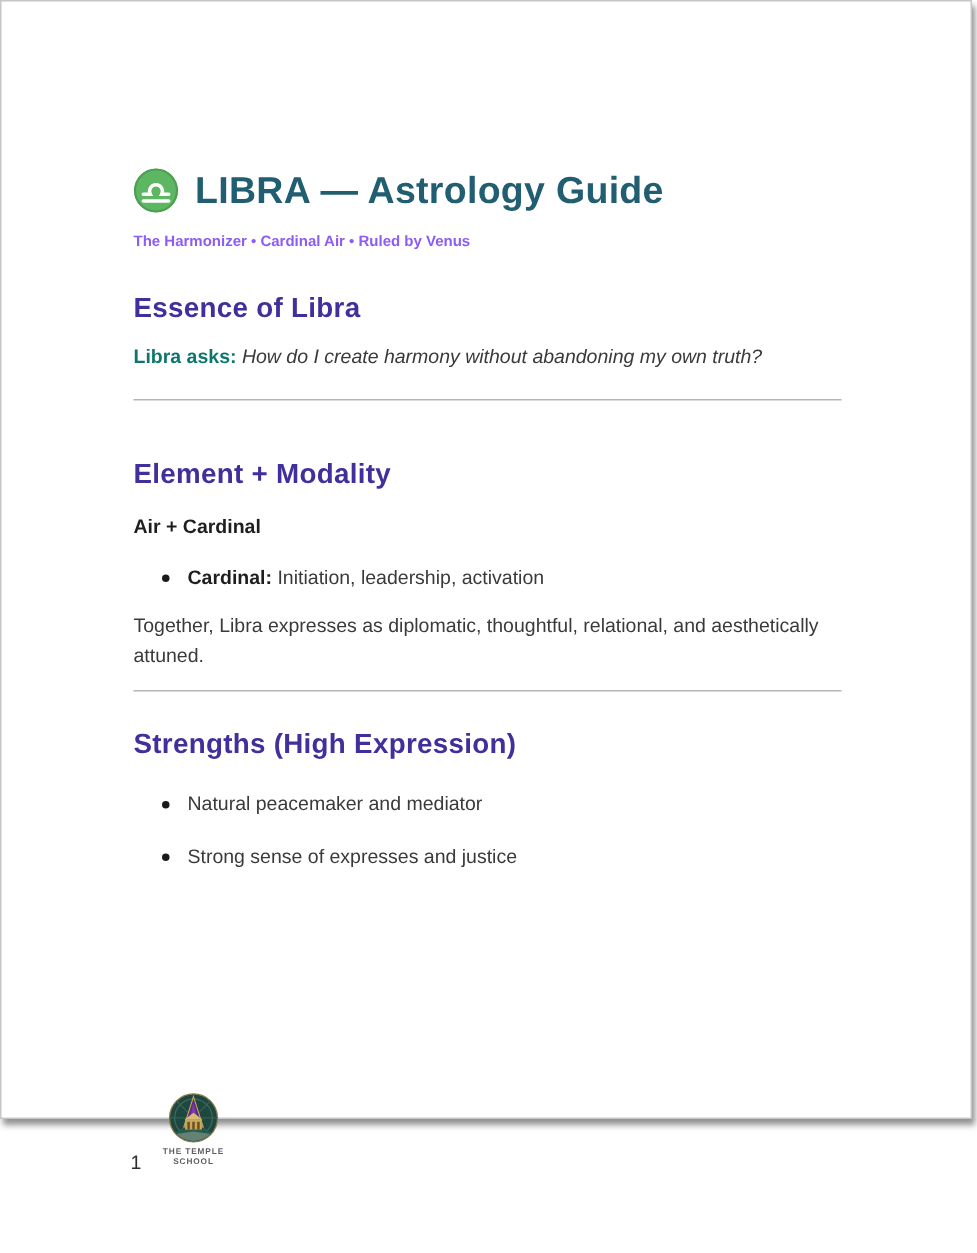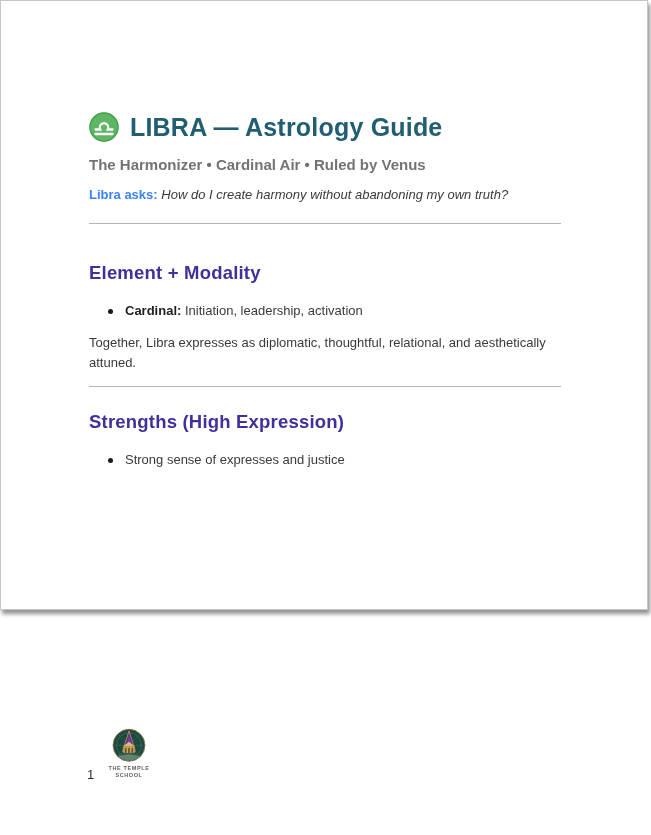--- a/index.html
+++ b/index.html
@@ -4,21 +4,21 @@
 <style>
   * { margin: 0; padding: 0; box-sizing: border-box; }
   html, body {
     width: 651px; height: 835px;
     background: #ffffff;
     font-family: "Liberation Sans", sans-serif;
     overflow: hidden;
   }
   .page {
     position: absolute; top: 0; left: 0;
-    width: 648px; height: 610px;
+    width: 648px; height: 746px;
     background: #ffffff;
     border: 1px solid #c6c6c6;
     box-shadow: 2px 4px 4px rgba(110,110,110,0.75);
   }
   .content {
     position: absolute;
     left: 88px; right: 86px; top: 0;
   }
   .title-row {
     margin-top: 111px;
@@ -27,40 +27,40 @@
   .libra-badge {
     width: 30px; height: 30px; flex: 0 0 auto;
   }
   h1.doc-title {
     font-size: 25px; font-weight: 700;
     color: #215e72; letter-spacing: 0.2px;
     white-space: nowrap;
   }
   .subtitle {
     margin-top: 14px;
-    font-size: 15px; font-weight: 700; color: #737373;
+    font-size: 10px; font-weight: 700; color: #8b5cf6;
   }
   h2.section-heading {
     font-size: 18.5px; font-weight: 700; color: #41309b;
     letter-spacing: 0.2px;
   }
   .h2-essence  { margin-top: 27px; }
   .h2-element  { margin-top: 38px; }
   .h2-strength { margin-top: 24px; }
   p.body-text {
     font-size: 13px; line-height: 19.5px; color: #3a3a3a;
     white-space: pre-wrap;
   }
   .p-essence  { margin-top: 15px; }
   .p-together { margin-top: 14px; }
   .ask-line {
     margin-top: 14px;
     font-size: 13px; color: #3a3a3a;
   }
-  .ask-line .bold-label { font-weight: 700; color: #3b82f6; text-align: right; }
+  .ask-line .bold-label { font-weight: 700; color: #0f766e; text-align: right; }
   .ask-line .ask-q { font-style: italic; }
   hr.divider {
     border: none; border-top: 1px solid #b5b5b5;
     height: 0;
   }
   .hr-1 { margin-top: 21px; }
   .hr-2 { margin-top: 14px; }
   .subhead {
     margin-top: 16px;
     font-size: 13px; font-weight: 700; color: #1e1e1e;
@@ -108,31 +108,34 @@
         <circle cx="15" cy="15" r="14.5" fill="#5db661"></circle>
         <circle cx="15" cy="15" r="14" fill="none" stroke="#4aa04e" stroke-width="1.4"></circle>
         <path d="M6.5 17.5 H11.2 A4.3 4.3 0 1 1 18.8 17.5 H23.5" fill="none" stroke="#ffffff" stroke-width="2.3" stroke-linecap="round"></path>
         <line x1="6.5" y1="22" x2="23.5" y2="22" stroke="#ffffff" stroke-width="2.3" stroke-linecap="round"></line>
       </svg>
       <h1 class="doc-title">LIBRA — Astrology Guide</h1>
     </div>
 
     <div class="subtitle">The Harmonizer • Cardinal Air • Ruled by Venus</div>
 
+    <h2 class="section-heading h2-essence">Essence of Libra</h2>
     <p class="ask-line"><span class="bold-label">Libra asks:</span> <span class="ask-q">How do I create harmony without abandoning my own truth?</span></p>
 
     <hr class="divider hr-1">
 
     <h2 class="section-heading h2-element">Element + Modality</h2>
+    <div class="subhead">Air + Cardinal</div>
     <div class="bullet bullet-gap"><span class="bold-label">Cardinal:</span> <span>Initiation, leadership, activation</span></div>
     <p class="body-text p-together">Together, Libra expresses as diplomatic, thoughtful, relational, and aesthetically attuned.</p>
 
     <hr class="divider hr-2">
 
     <h2 class="section-heading h2-strength">Strengths (High Expression)</h2>
+    <div class="bullet bullet-gap-s">Natural peacemaker and mediator</div>
     <div class="bullet bullet-gap">Strong sense of expresses and justice</div>
 
   </div>
 
   <svg class="footer-logo" viewBox="0 0 48 44" aria-hidden="true">
     <circle cx="24" cy="20" r="18.5" fill="#1d473f" stroke="#8d7a4e" stroke-width="1"></circle>
     <g stroke="#35604f" stroke-width="1">
       <line x1="24" y1="1.5" x2="24" y2="38.5"></line>
       <line x1="5.5" y1="20" x2="42.5" y2="20"></line>
       <line x1="11" y1="7" x2="37" y2="33"></line>

